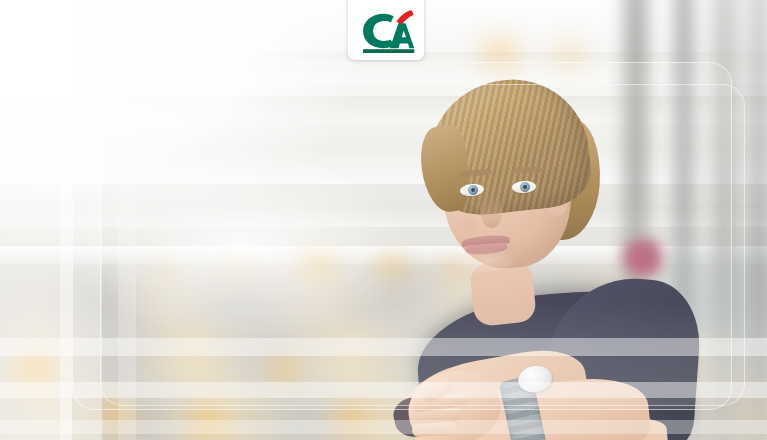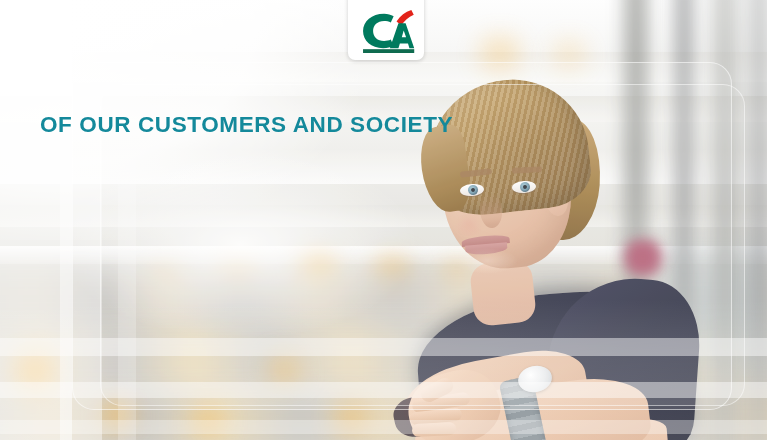--- a/index.html
+++ b/index.html
@@ -307,21 +307,20 @@
 
   <div class="frame frame-outer"></div>
   <div class="frame frame-inner"></div>
 
   <div class="band-soft"></div>
   <div class="band band-1"></div>
   <div class="band band-2"></div>
   <div class="band band-3"></div>
 
   <div class="headline">
-    <span class="l2">OF OUR CUSTOMERS AND SOCIETY</span>
   </div>
 
   <div class="logo-box">
     <svg class="logo-mark" viewBox="0 0 120 92" aria-hidden="true">
 
       <path d="M82 26 C90 14 100 6 113 2 L118 12 C107 17 98 25 92 34 Z" fill="#e2231a"></path>
 
       <path d="M56 10 C30 10 12 26 12 46 C12 66 29 82 54 82 C63 82 70 80 76 77 L70 64
                C66 66 61 67 56 67 C42 67 33 58 33 46 C33 34 42 25 56 25 C61 25 66 26 70 28 L76 15
                C70 12 64 10 56 10 Z" fill="#007a5e"></path>

